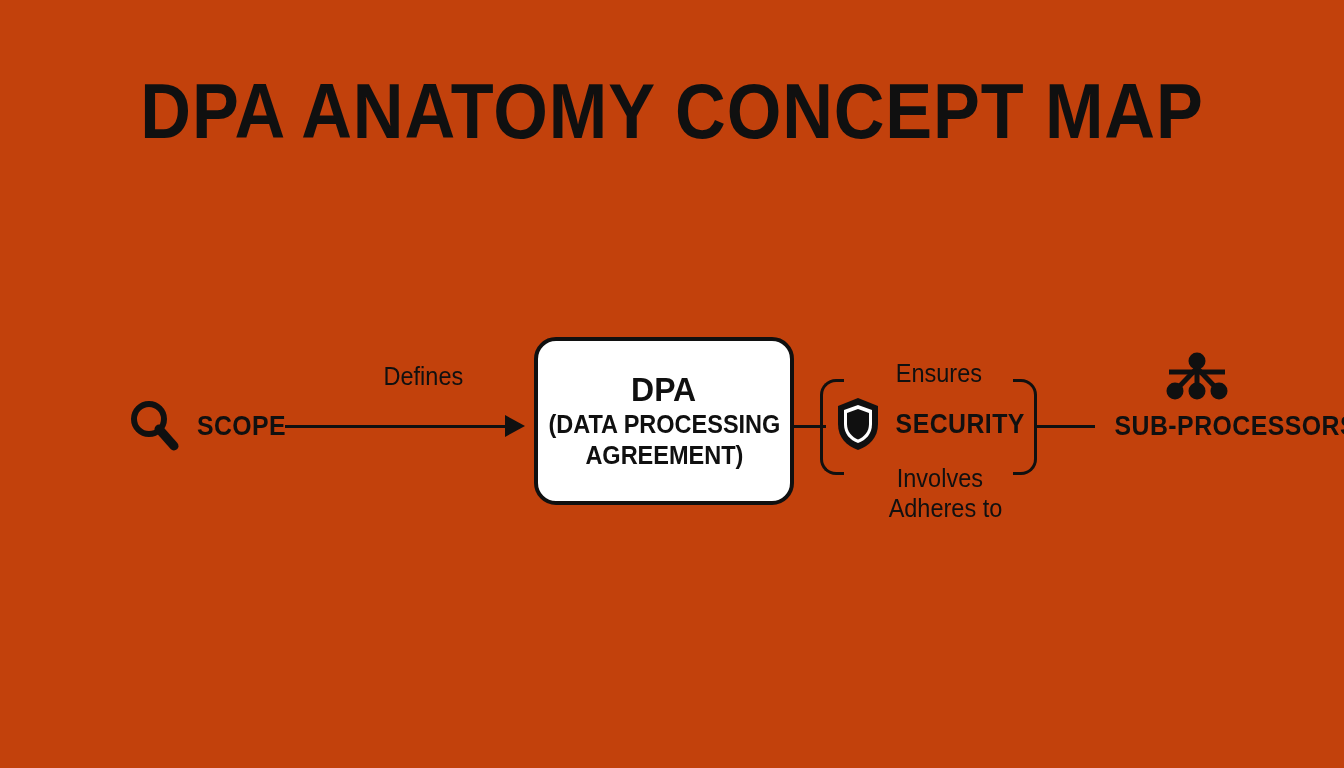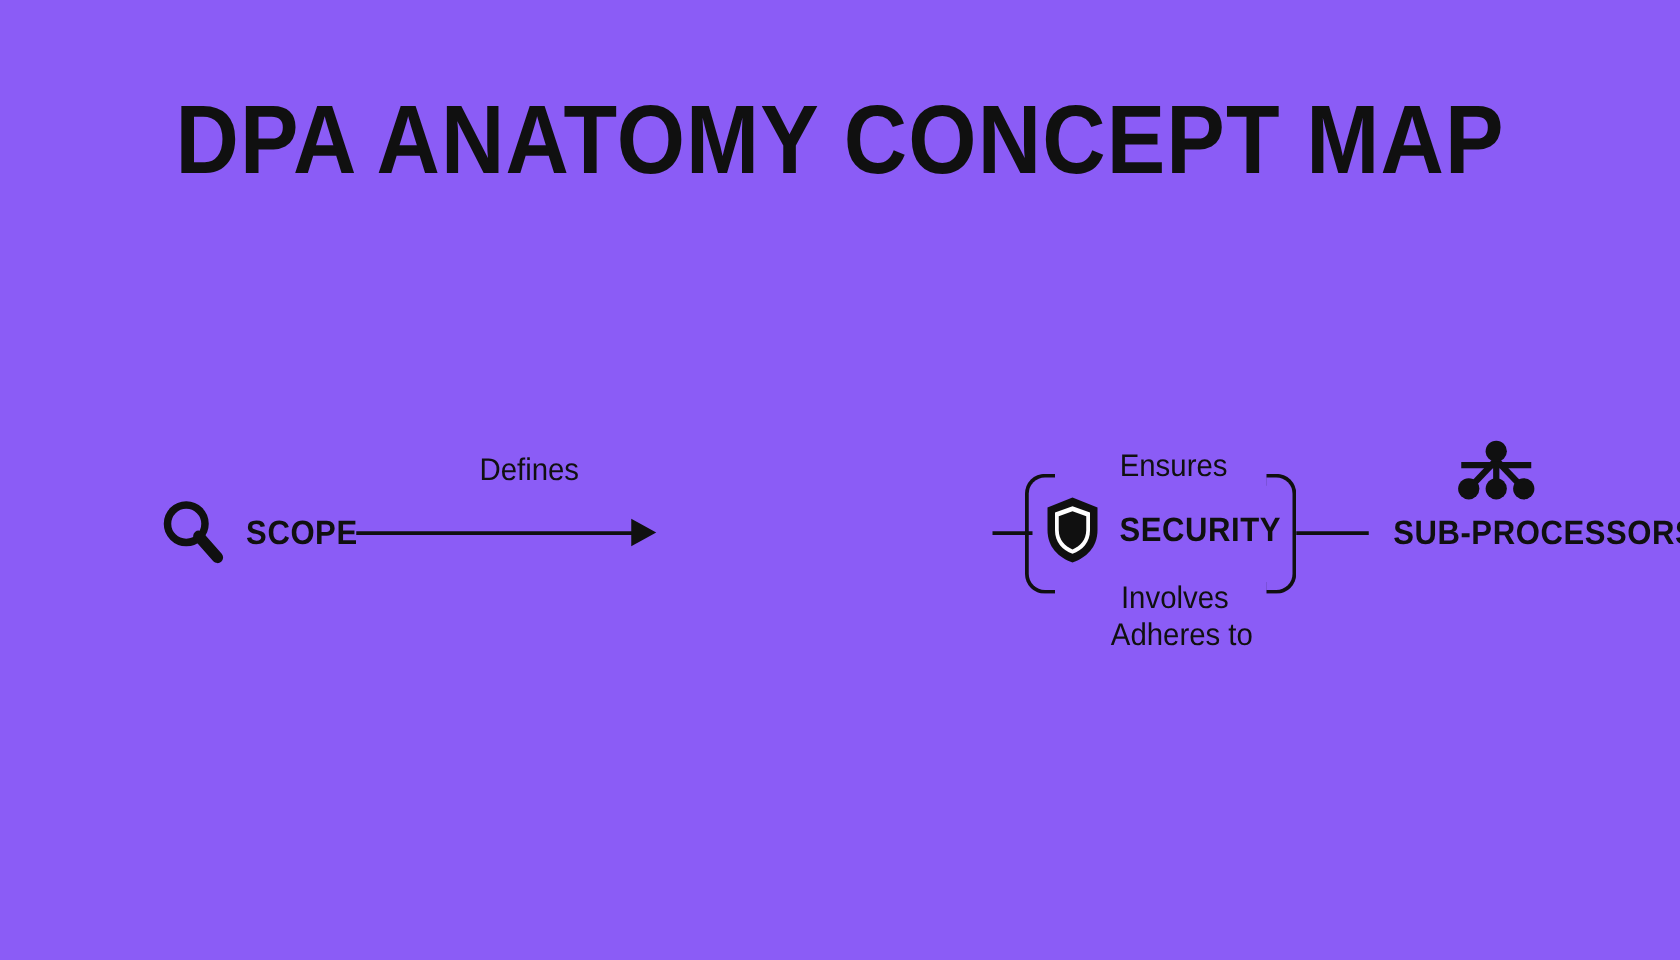--- a/index.html
+++ b/index.html
@@ -7,21 +7,21 @@
     padding: 0;
     background: #ffffff;
   }
   body {
     font-family: "Liberation Sans", sans-serif;
   }
   #canvas {
     position: relative;
     width: 1344px;
     height: 768px;
-    background: #8b5cf6;
+    background: #c2410c;
     overflow: hidden;
   }
 
   
   #title {
     position: absolute;
     top: 72px;
     left: 0;
     width: 1344px;
     text-align: center;
@@ -228,20 +228,27 @@
       <circle cx="23" cy="23" r="15" fill="none" stroke="#101010" stroke-width="6"></circle>
       <line x1="33" y1="33" x2="48" y2="50" stroke="#101010" stroke-width="9" stroke-linecap="round"></line>
     </svg>
   </div>
   <div class="node-label" id="scope-label">SCOPE</div>
 
   <div id="defines-line"></div>
   <div id="defines-arrowhead"></div>
   <div class="edge-label" id="defines-label">Defines</div>
 
+  <div id="dpa-box">
+    <div id="dpa-title">DPA</div>
+    <div id="dpa-subtitle">
+      <div>(DATA PROCESSING</div>
+      <div>AGREEMENT)</div>
+    </div>
+  </div>
 
   <div id="box-bracket-line"></div>
 
   <div class="bracket" id="bracket-left"></div>
   <div class="bracket" id="bracket-right"></div>
 
   <div id="shield-icon">
     <svg viewBox="0 0 44 56" width="44" height="56" aria-hidden="true">
       <path d="M22 2 L42 10 L42 28 C42 42 33 50 22 54 C11 50 2 42 2 28 L2 10 Z" fill="#101010"></path>
       <path d="M22 9 L36 14 L36 28 C36 38 30 44 22 47 C14 44 8 38 8 28 L8 14 Z" fill="#ffffff"></path>

